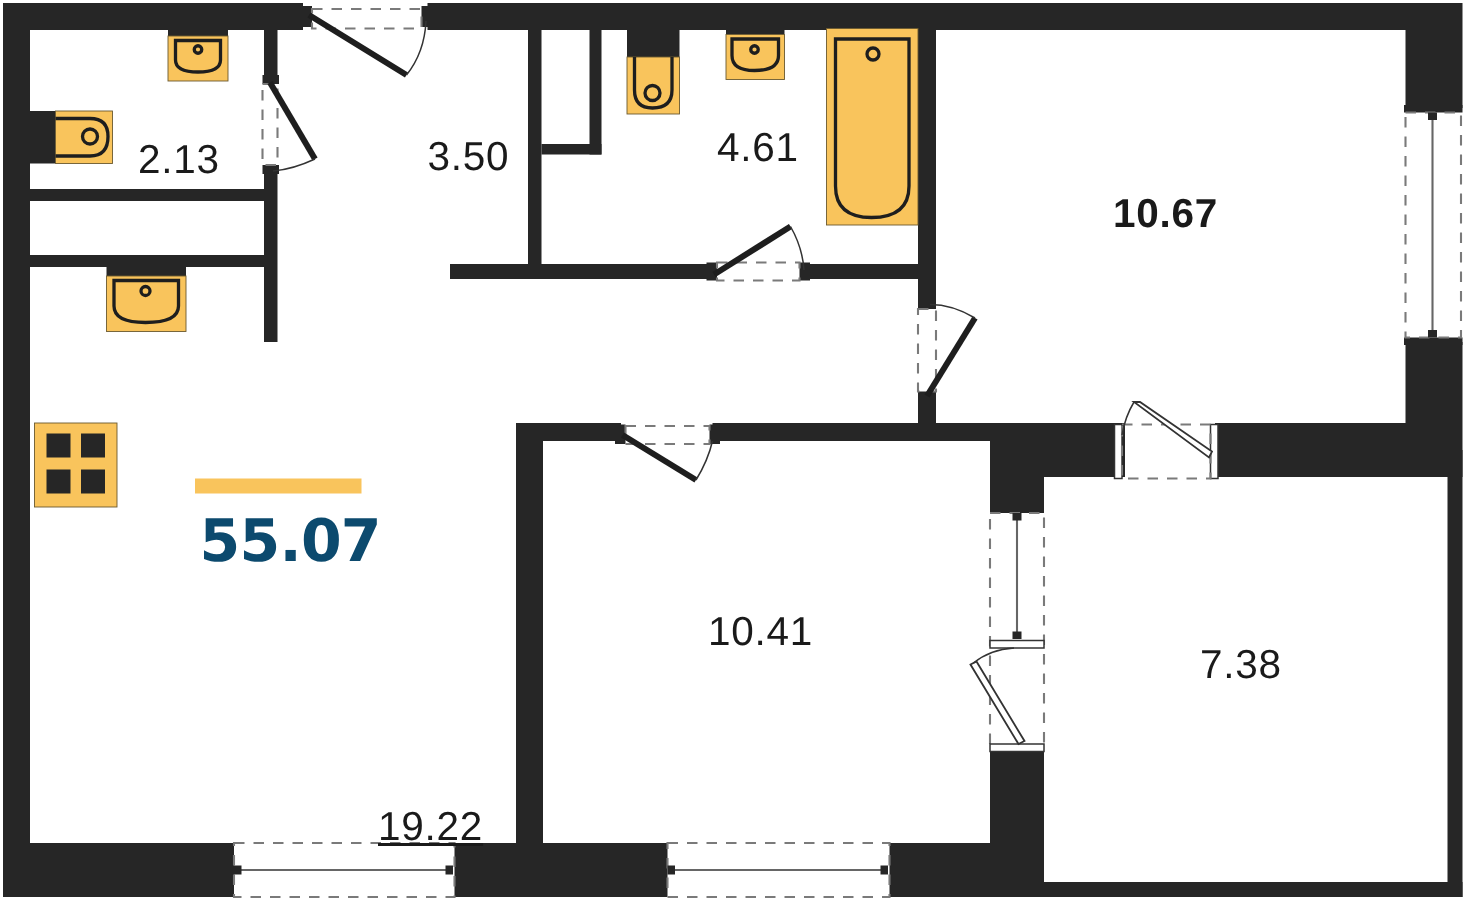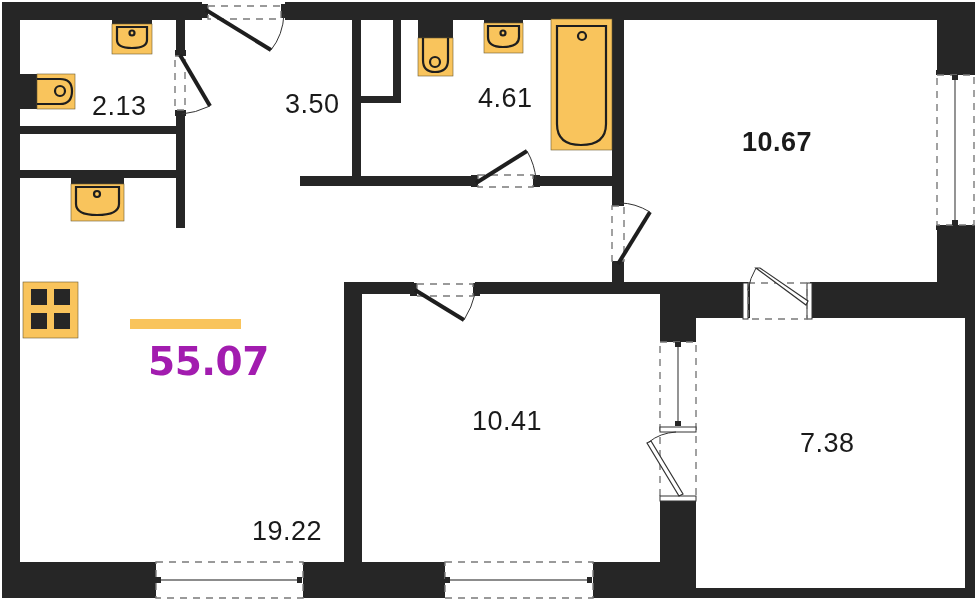--- a/index.html
+++ b/index.html
@@ -8,21 +8,21 @@
     .wall { fill: #262626; }
     .fixture { fill: #f9c45c; stroke: #6b5a30; stroke-width: 0.6; }
     .fixture-line { fill: none; stroke: #1e1e1e; stroke-width: 2.2; }
     .dash { fill: none; stroke: #7a7a7a; stroke-width: 1.4; stroke-dasharray: 7 6; }
     .leaf { stroke: #1e1e1e; stroke-width: 4; stroke-linecap: butt; }
     .leaf-open { fill: #ffffff; stroke: #333; stroke-width: 1.2; }
     .arc { fill: none; stroke: #333; stroke-width: 1; }
     .pane { stroke: #666; stroke-width: 1.4; }
     .jamb { fill: #262626; }
     .label { position: absolute; color: #1a1a1a; font-size: 27px; font-family: "Liberation Sans", "DejaVu Sans", sans-serif; letter-spacing: 0.5px; line-height: 1; }
-    .total { position: absolute; left: 148px; top: 342px; font-size: 39px; font-weight: bold; color: #a21caf; font-family: "DejaVu Sans", "Liberation Sans", sans-serif; line-height: 1; letter-spacing: -0.5px; }
+    .total { position: absolute; left: 133px; top: 342px; font-size: 39px; font-weight: bold; color: #0c4a6e; font-family: "DejaVu Sans", "Liberation Sans", sans-serif; line-height: 1; letter-spacing: -0.5px; }
     .total-bar { position: absolute; left: 130px; top: 319px; width: 111px; height: 10px; }
   </style>
 </head>
 <body>
 
 <svg id="plan" viewBox="0 0 977 600" xmlns="http://www.w3.org/2000/svg">
 
   <g>
 
     <rect class="wall" x="2" y="2" width="200" height="18"></rect>
@@ -205,15 +205,15 @@
   </g>
 </svg>
 
 <div class="total-bar" style="background:#f9c45c;"></div>
 <div class="total">55.07</div>
 
 <div class="label" style="left:92px; top:64px;margin-top:29px;">2.13</div>
 <div class="label" style="left:237px; top:91px;margin-left:48px;">3.50</div>
 <div class="label" style="left:450px; top:85px;margin-left:28px;">4.61</div>
 <div class="label" style="left:742px; top:129px;font-weight:bold;">10.67</div>
-<div class="label" style="left:252px; top:518px;">19.22</div>
+<div class="label" style="left:252px; top:538px;text-decoration:underline;">19.22</div>
 <div class="label" style="left:472px; top:408px;">10.41</div>
 <div class="label" style="left:800px; top:430px;">7.38</div>
 
 </body></html>

